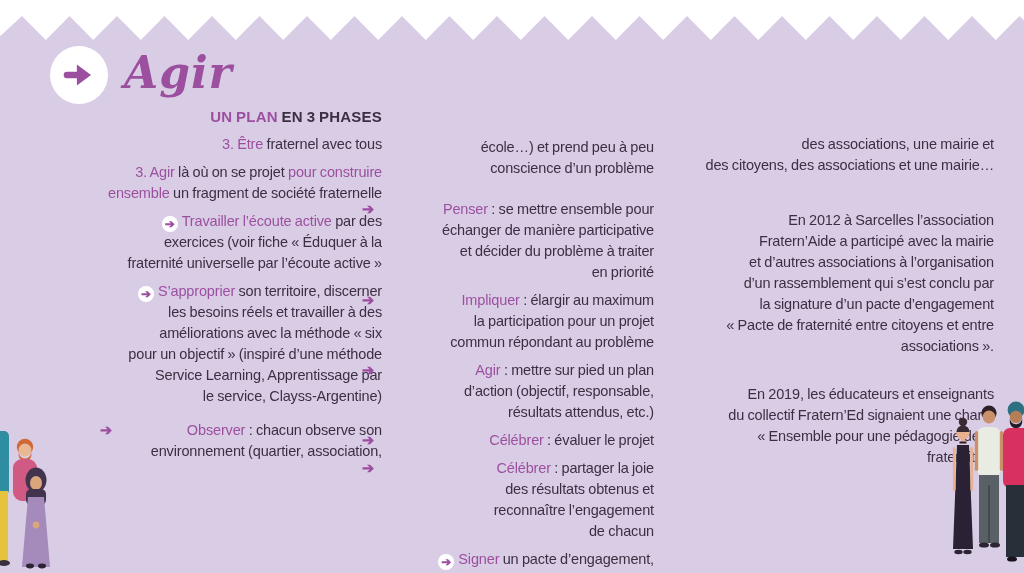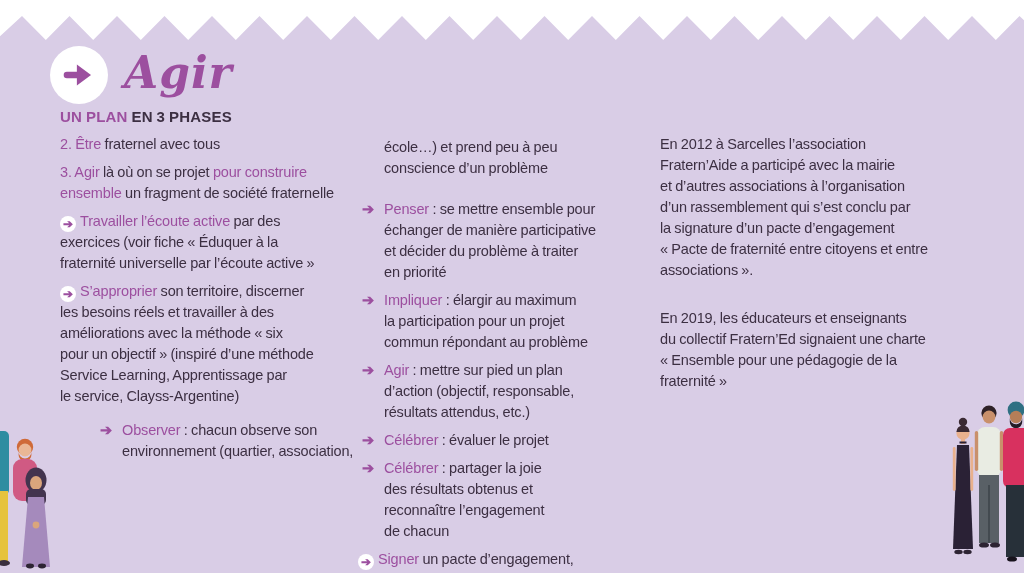--- a/index.html
+++ b/index.html
@@ -9,21 +9,21 @@
     font-family:"Liberation Sans", sans-serif;
   }
   
   .zigzag-band{position:absolute;top:0;left:0;width:1024px;height:42px;background:#ffffff;}
   .zigzag-band svg{display:block;}
   
   .brand{position:absolute;top:46px;left:50px;display:flex;align-items:center;}
   .brand-circle{width:58px;height:58px;border-radius:50%;background:#ffffff;display:flex;align-items:center;justify-content:center;}
   .agir-title{font-family:"DejaVu Serif", serif;font-style:italic;font-weight:bold;font-size:44px;color:#9c4f9f;margin-left:16px;margin-top:-6px;letter-spacing:1px;}
   
-  .col{position:absolute;font-size:14.5px;line-height:21px;letter-spacing:-0.15px;word-spacing:-0.5px;}
+  .col{position:absolute;font-size:14.5px;line-height:21px;letter-spacing:-0.15px;word-spacing:-0.5px;text-align:right;}
   .col p{margin:0 0 7px 0;white-space:pre-line;}
   .col1{left:60px;top:106px;width:322px;}
   .col2{left:362px;top:137px;width:292px;}
   .col3{left:660px;top:134px;width:334px;}
   .h{font-weight:bold;font-size:15px;letter-spacing:0.2px;white-space:normal;}
   .h-plan{margin:0 0 16px 0;}
   .h-pistes{margin:14px 0 12px 0;}
   .accent{color:#9c4f9f;}
   .arr{color:#9c4f9f;font-weight:bold;}
   .halo{display:inline-flex;width:16px;height:16px;border-radius:50%;background:#ffffff;align-items:center;justify-content:center;font-size:12px;line-height:1;vertical-align:-2px;margin-right:4px;}
@@ -54,21 +54,21 @@
       <path d="M3.5 12h10" stroke="#9c4f9f" stroke-width="4.6" stroke-linecap="round" fill="none"></path>
       <path d="M10.5 4.6 L20.5 12 L10.5 19.4 Z" fill="#9c4f9f"></path>
     </svg>
   </div>
   <div class="agir-title">Agir</div>
 </div>
 
 <div class="col col1">
   <p class="h h-plan"><span class="accent">UN PLAN</span><span> EN 3 PHASES</span></p>
 
-  <p><span class="accent">2. Être</span><span> fraternel avec tous</span></p>
+  <p><span class="accent">3. Être</span><span> fraternel avec tous</span></p>
   <p><span class="accent">3. Agir</span><span> là où on se projet </span><span class="accent">pour construire
 ensemble</span><span> un fragment de société fraternelle</span></p>
 
 
   <p><span class="halo"><span class="arr">➔</span></span><span class="accent">Travailler l’écoute active</span><span> par des
 exercices (voir fiche « Éduquer à la
 fraternité universelle par l’écoute active »</span></p>
 
   <p><span class="halo"><span class="arr">➔</span></span><span class="accent">S’approprier</span><span> son territoire, discerner
 les besoins réels et travailler à des
@@ -103,20 +103,22 @@
   <p class="hang"><span class="arr">➔</span><span class="accent">Célébrer</span><span> : partager la joie
 des résultats obtenus et
 reconnaître l’engagement
 de chacun</span></p>
 
   <p style="margin-left:-4px;"><span class="halo"><span class="arr">➔</span></span><span class="accent">Signer</span><span> un pacte d’engagement,
 un pacte associatif… Engageant ensemble</span></p>
 </div>
 
 <div class="col col3">
+  <p class="gap-lg"><span>des associations, une mairie et
+des citoyens, des associations et une mairie…</span></p>
   <p class="gap-27">En 2012 à Sarcelles l’association
 Fratern’Aide a participé avec la mairie
 et d’autres associations à l’organisation
 d’un rassemblement qui s’est conclu par
 la signature d’un pacte d’engagement
 « Pacte de fraternité entre citoyens et entre
 associations ».</p>
   <p class="gap-29">En 2019, les éducateurs et enseignants
 du collectif Fratern’Ed signaient une charte
 « Ensemble pour une pédagogie de la

